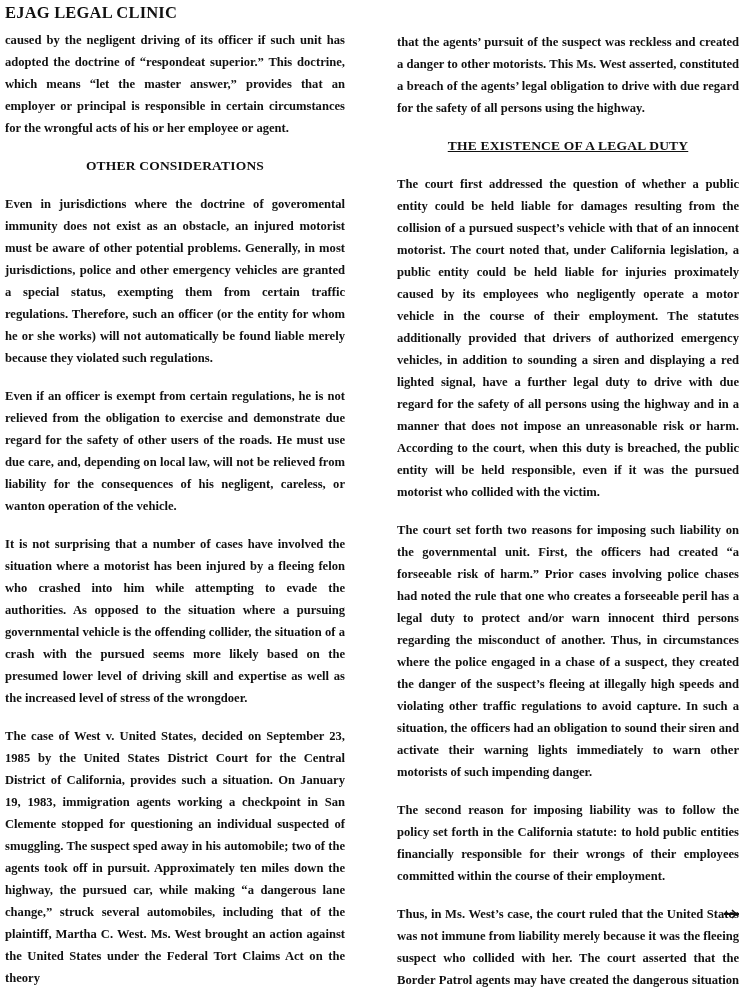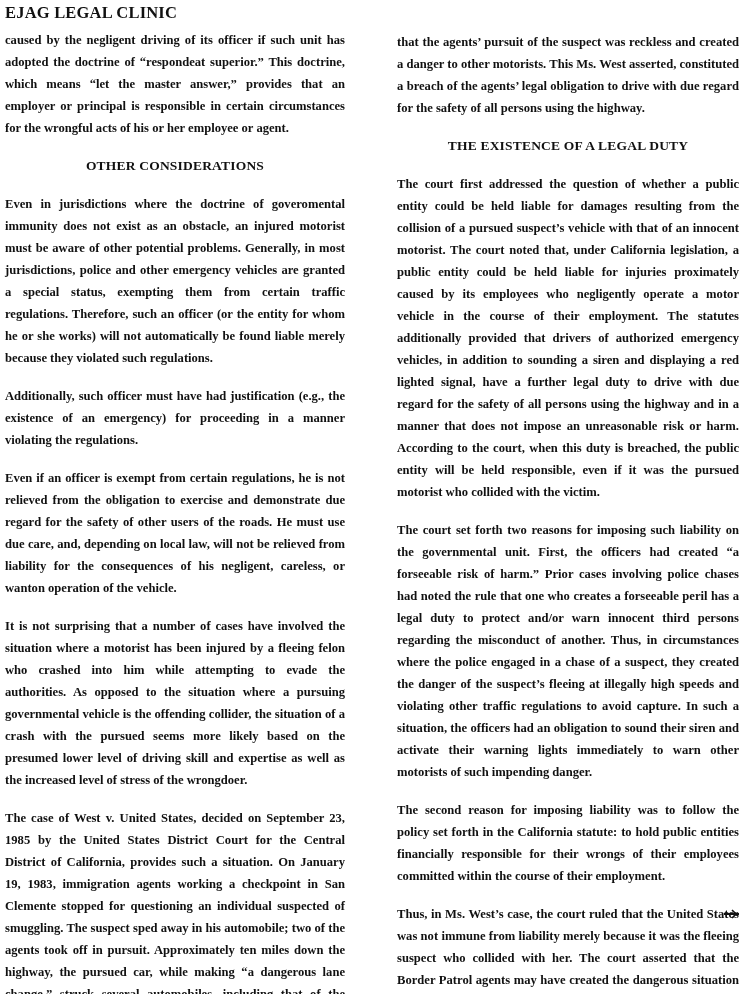--- a/index.html
+++ b/index.html
@@ -40,21 +40,21 @@
       margin: 0 0 16px 0;
     }
     .section-heading {
       text-align: center;
       font-size: 13.5px;
       font-weight: bold;
       margin: 0 0 16px 0;
       letter-spacing: 0.2px;
     }
     .left-h1 { margin-top: 2px; }
-    .right-h1 { margin-top: 2px; }
+    .right-h1 { margin-top: 2px; text-decoration: underline; }
     .arrow {
       position: absolute;
       left: 724px;
       top: 908px;
       width: 16px;
       height: 12px;
     }
     .page-number {
       position: absolute;
       right: 12px;
@@ -68,21 +68,20 @@
   </style>
 </head>
 <body>
 
 <div class="header">EJAG LEGAL CLINIC</div>
 
 <div class="col col-left">
   <p>caused by the negligent driving of its officer if such unit has adopted the doctrine of “respondeat superior.” This doc­trine, which means “let the master answer,” provides that an employer or principal is responsible in certain circum­stances for the wrongful acts of his or her employee or agent.</p>
   <div class="section-heading left-h1">OTHER CONSIDERATIONS</div>
   <p>Even in jurisdictions where the doctrine of goveromental immunity does not exist as an obstacle, an injured motorist must be aware of other potential problems. Generally, in most jurisdictions, police and other emergency vehicles are granted a special status, exempting them from certain traffic regulations. Therefore, such an officer (or the entity for whom he or she works) will not automatically be found liable merely because they violated such regulations.</p>
-  <p>Additionally, such officer must have had justification (e.g., the existence of an emergency) for proceeding in a manner violating the regulations.</p>
   <p>Even if an officer is exempt from certain regulations, he is not relieved from the obligation to exercise and demon­strate due regard for the safety of other users of the roads. He must use due care, and, depending on local law, will not be relieved from liability for the consequences of his neg­ligent, careless, or wanton operation of the vehicle.</p>
   <p>It is not surprising that a number of cases have involved the situation where a motorist has been injured by a fleeing felon who crashed into him while attempting to evade the authorities. As opposed to the situation where a pursuing governmental vehicle is the offending collider, the situation of a crash with the pursued seems more likely based on the presumed lower level of driving skill and expertise as well as the increased level of stress of the wrongdoer.</p>
   <p>The case of West v. United States, decided on September 23, 1985 by the United States District Court for the Central District of California, provides such a situation. On January 19, 1983, immigration agents working a check­point in San Clemente stopped for questioning an indivi­dual suspected of smuggling. The suspect sped away in his automobile; two of the agents took off in pursuit. Approximately ten miles down the highway, the pursued car, while making “a dangerous lane change,” struck several automobiles, including that of the plaintiff, Martha C. West. Ms. West brought an action against the United States under the Federal Tort Claims Act on the theory</p>
 </div>
 
 <div class="col col-right">
   <p>that the agents’ pursuit of the suspect was reckless and created a danger to other motorists. This Ms. West asserted, constituted a breach of the agents’ legal obligation to drive with due regard for the safety of all persons using the high­way.</p>
   <div class="section-heading right-h1">THE EXISTENCE OF A LEGAL DUTY</div>
   <p>The court first addressed the question of whether a public entity could be held liable for damages resulting from the collision of a pursued suspect’s vehicle with that of an inno­cent motorist. The court noted that, under California legis­lation, a public entity could be held liable for injuries proxi­mately caused by its employees who negligently operate a motor vehicle in the course of their employment. The statutes additionally provided that drivers of authorized emergency vehicles, in addition to sounding a siren and dis­playing a red lighted signal, have a further legal duty to drive with due regard for the safety of all persons using the highway and in a manner that does not impose an unreason­able risk or harm. According to the court, when this duty is breached, the public entity will be held responsible, even if it was the pursued motorist who collided with the victim.</p>
   <p>The court set forth two reasons for imposing such liability on the governmental unit. First, the officers had created “a forseeable risk of harm.” Prior cases involving police chases had noted the rule that one who creates a forseeable peril has a legal duty to protect and/or warn innocent third persons regarding the misconduct of another. Thus, in cir­cumstances where the police engaged in a chase of a sus­pect, they created the danger of the suspect’s fleeing at illegally high speeds and violating other traffic regulations to avoid capture. In such a situation, the officers had an obligation to sound their siren and activate their warning lights immediately to warn other motorists of such impend­ing danger.</p>

